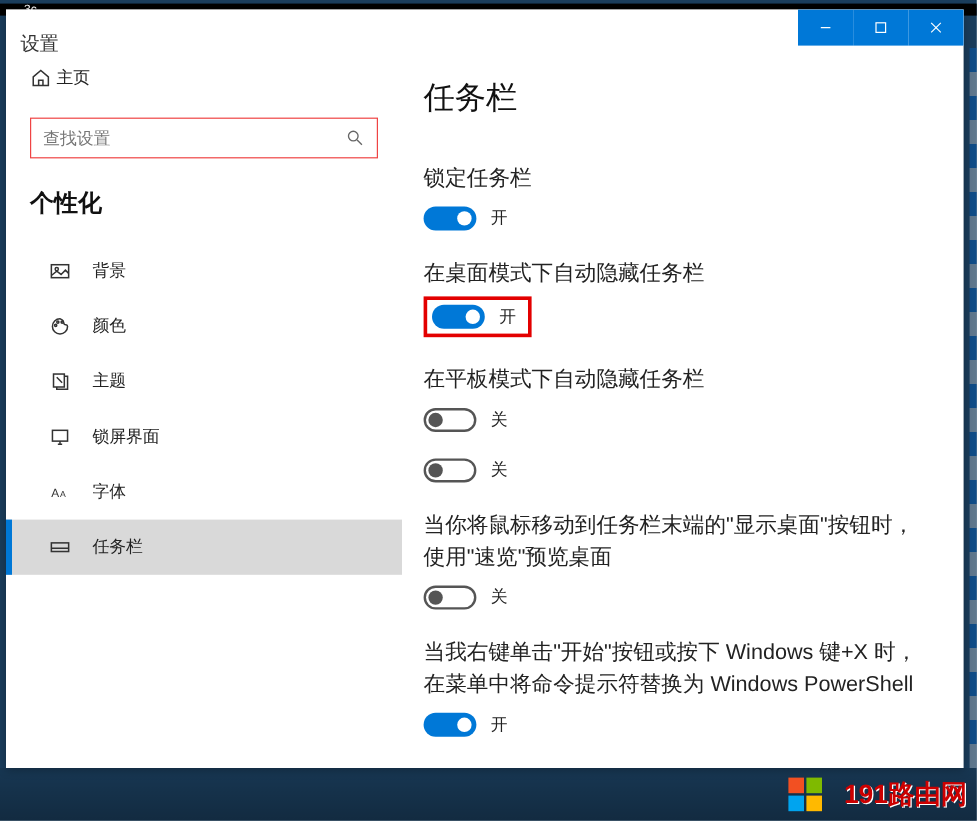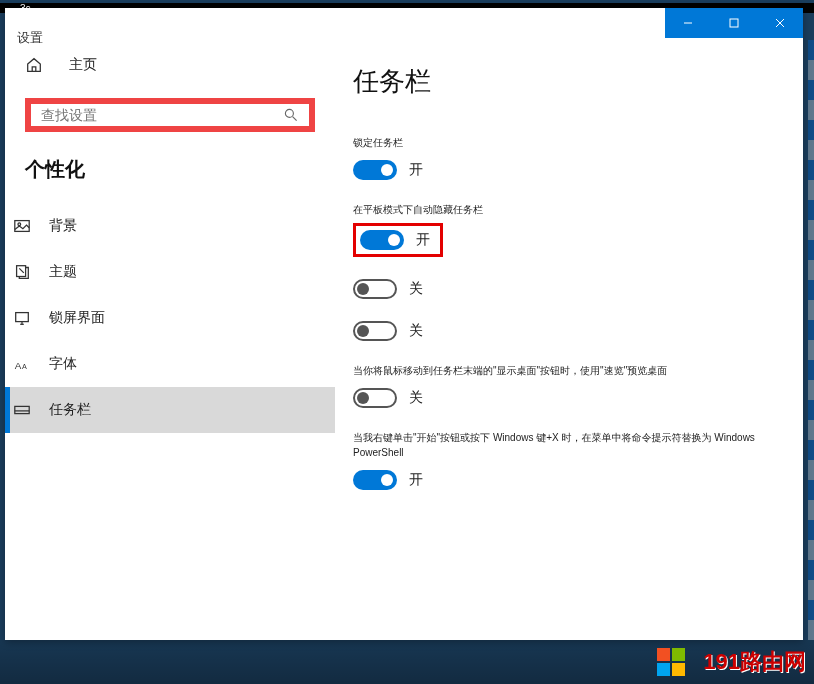--- a/index.html
+++ b/index.html
@@ -1,42 +1,42 @@
 <!DOCTYPE html>
 <html><head>
 <meta charset="utf-8">
 <style>
 * { margin: 0; padding: 0; box-sizing: border-box; font-family: "Microsoft YaHei", "Segoe UI", sans-serif; }
 body { background: #1a3d5c; width: 814px; height: 684px; overflow: hidden; position: relative; }
 .bg-corruption { position: absolute; top: 3px; left: 0; width: 100%; height: 10px; background: #000; color: #fff; font-size: 10px; padding-left: 20px; }
 .settings-window { position: absolute; top: 8px; left: 5px; width: 798px; height: 632px; background: #fff; display: flex; flex-direction: column; box-shadow: 0 2px 8px rgba(0,0,0,0.3); }
 .titlebar { height: 30px; background: #fff; display: flex; align-items: center; justify-content: space-between; }
-.titlebar-title { font-size: 13px; color: #333; padding-left: 12px; margin-top: 29px; }
+.titlebar-title { font-size: 16px; color: #333; padding-left: 12px; margin-top: 29px; }
 .titlebar-controls { display: flex; height: 100%; }
 .titlebar-btn { width: 46px; height: 100%; display: flex; align-items: center; justify-content: center; background: #0078d7; color: #fff; cursor: pointer; }
 .titlebar-btn svg { width: 12px; height: 12px; }
 .window-body { flex: 1; display: flex; overflow: hidden; }
 .sidebar { width: 330px; padding: 8px 0; display: flex; flex-direction: column; }
-.nav-row { display: flex; align-items: center; padding: 10px 20px; cursor: pointer; color: #222; font-size: 14px; gap: 26px; }
+.nav-row { display: flex; align-items: center; padding: 10px 20px; cursor: pointer; color: #222; font-size: 14px; gap: 4px; }
 .nav-row.home { margin-bottom: 8px; }
 .nav-icon { width: 18px; height: 18px; display: flex; align-items: center; justify-content: center; color: #333; }
 .nav-icon svg { width: 18px; height: 18px; stroke: currentColor; fill: none; stroke-width: 1.4; }
 .search-wrap { margin: 6px 20px 20px 20px; }
-.search-box { width: 100%; height: 34px; border: 6px solid #ef4444; display: flex; align-items: center; padding: 0 10px; }
+.search-box { width: 100%; height: 34px; border: 1px solid #ef4444; display: flex; align-items: center; padding: 0 10px; }
 .search-input { flex: 1; border: none; outline: none; font-size: 14px; color: #666; background: transparent; }
 .search-icon { width: 16px; height: 16px; color: #666; }
 .category-header { font-size: 20px; font-weight: bold; color: #111; padding: 4px 20px 20px 20px; }
-.nav-item { display: flex; align-items: center; padding: 14px 8px; cursor: pointer; gap: 18px; position: relative; }
+.nav-item { display: flex; align-items: center; padding: 14px 36px; cursor: pointer; gap: 18px; position: relative; }
 .nav-item.active { background: #d9d9d9; }
 .nav-item.active::before { content: ""; position: absolute; left: 0; top: 0; bottom: 0; width: 5px; background: #0078d7; }
 .nav-item-label { font-size: 14px; color: #222; }
 .content { flex: 1; padding: 26px 32px 0 18px; overflow-y: auto; }
 .page-title { font-size: 26px; font-weight: 400; color: #111; margin-bottom: 36px; }
 .setting-block { margin-bottom: 22px; }
-.setting-label { font-size: 10px; color: #222; margin-bottom: 10px; line-height: 1.5; }
+.setting-label { font-size: 18px; color: #222; margin-bottom: 10px; line-height: 1.5; }
 .toggle-row { display: flex; align-items: center; gap: 12px; }
 .toggle { width: 44px; height: 20px; border-radius: 10px; position: relative; cursor: pointer; }
 .toggle.on { background: #0078d7; }
 .toggle.off { background: #fff; border: 2px solid #555; }
 .toggle-knob { width: 12px; height: 12px; border-radius: 50%; position: absolute; top: 50%; transform: translateY(-50%); }
 .toggle.on .toggle-knob { background: #fff; right: 4px; }
 .toggle.off .toggle-knob { background: #555; left: 2px; }
 .toggle-state { font-size: 14px; color: #222; }
 .highlight-box { display: inline-flex; border: 3px solid #e30000; padding: 4px 10px 4px 4px; align-items: center; gap: 12px; margin-top: -4px; }
 .desktop-right { position: absolute; right: 0; top: 40px; bottom: 44px; width: 6px; background: repeating-linear-gradient(0deg, rgba(255,255,255,0.3) 0, rgba(255,255,255,0.3) 20px, rgba(0,100,200,0.4) 20px, rgba(0,100,200,0.4) 40px); }
@@ -104,20 +104,31 @@
               <rect x="2" y="4" width="16" height="12"></rect>
               <circle cx="7" cy="8" r="1.5"></circle>
               <path d="M2 14 L7 10 L11 13 L15 9 L18 12"></path>
             </svg>
           </span>
         <span class="nav-item-label">背景</span>
       </div>
       <div class="nav-item">
         <span class="nav-icon">
             <svg viewBox="0 0 20 20">
+              <path d="M10 3 A7 7 0 1 0 17 10 C17 8 15 9 14 8 C13 7 14 5 12 4 C11 3.5 10.5 3 10 3 Z"></path>
+              <circle cx="6" cy="9" r="1"></circle>
+              <circle cx="8" cy="6" r="1"></circle>
+              <circle cx="12" cy="6" r="1"></circle>
+            </svg>
+          </span>
+        <span class="nav-item-label">颜色</span>
+      </div>
+      <div class="nav-item">
+        <span class="nav-icon">
+            <svg viewBox="0 0 20 20">
               <rect x="4" y="3" width="10" height="12"></rect>
               <path d="M14 5 L17 5 L17 17 L7 17 L7 15"></path>
               <path d="M7 6 L12 11"></path>
             </svg>
           </span>
         <span class="nav-item-label">主题</span>
       </div>
       <div class="nav-item">
         <span class="nav-icon">
             <svg viewBox="0 0 20 20">
@@ -153,27 +164,28 @@
       <div id="settings-list">
           <div class="setting-block">
             <div class="setting-label">锁定任务栏</div>
             <div class="toggle-row">
               <div class="toggle on">
                 <div class="toggle-knob"></div>
               </div>
               <span class="toggle-state">开</span>
             </div>
           </div>
-          <div class="setting-block"><div class="setting-label">在平板模式下自动隐藏任务栏</div><div class="highlight-box">
+          <div class="setting-block"><div class="setting-label">在桌面模式下自动隐藏任务栏</div><div class="highlight-box">
               <div class="toggle on">
                 <div class="toggle-knob"></div>
               </div>
               <span class="toggle-state">开</span>
             </div></div>
           <div class="setting-block">
+            <div class="setting-label">在平板模式下自动隐藏任务栏</div>
             <div class="toggle-row">
               <div class="toggle off">
                 <div class="toggle-knob"></div>
               </div>
               <span class="toggle-state">关</span>
             </div>
           </div>
           <div class="setting-block">
             <div class="toggle-row">
               <div class="toggle off">

